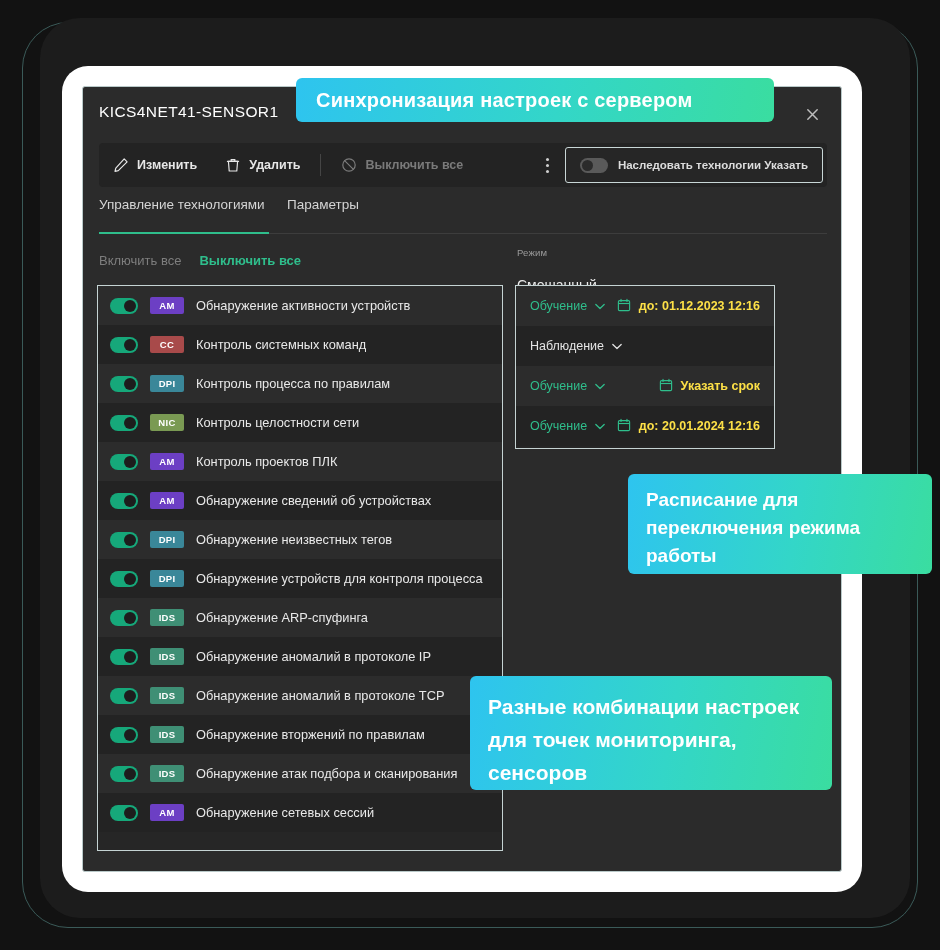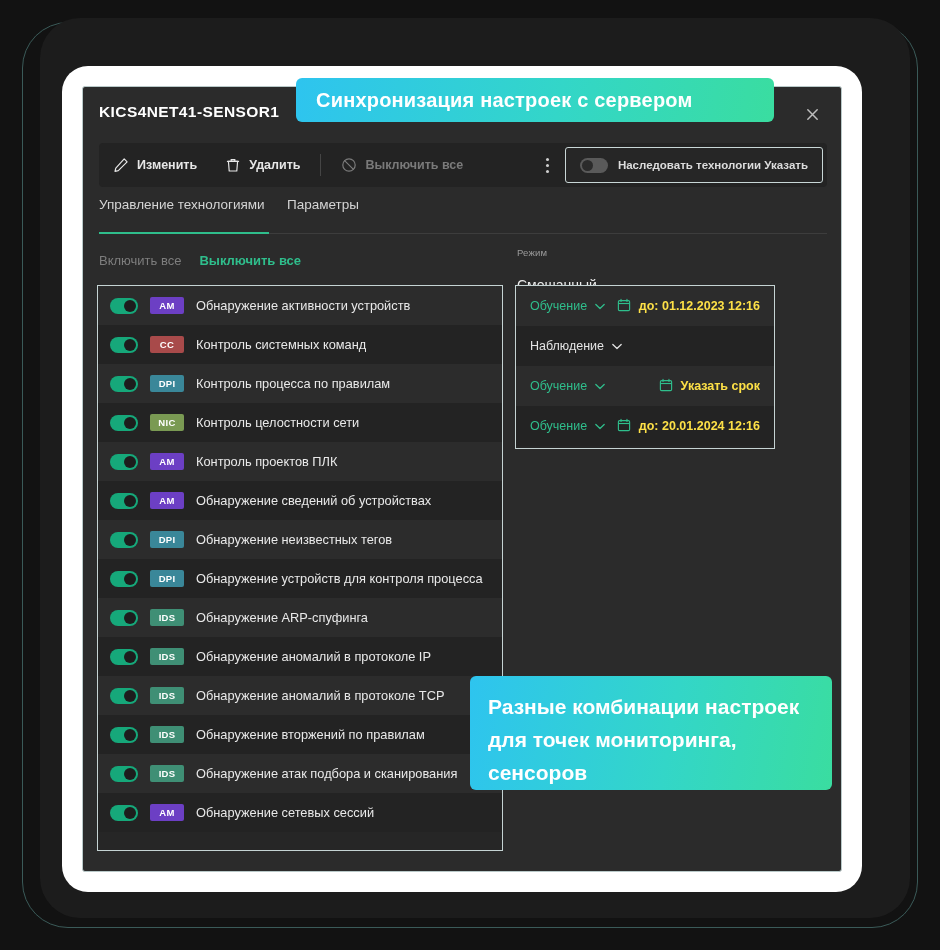--- a/index.html
+++ b/index.html
@@ -27,21 +27,21 @@
   
   .dialog{
     position:absolute;left:82px;top:86px;width:760px;height:786px;
     background:#2b2b2b;border:1px solid #b9c9c9;border-radius:3px;
     box-sizing:border-box;overflow:hidden;
   }
   
   .title-row{position:absolute;left:0;top:0;width:100%;height:52px;}
   .win-title{
     position:absolute;left:16px;top:16px;
-    color:#ffffff;font-size:15.5px;font-weight:bold;letter-spacing:.4px;
+    color:#ffffff;font-size:15.5px;font-weight:normal;letter-spacing:.4px;
   }
   .close-btn{
     position:absolute;right:12px;top:10px;width:34px;height:34px;
     display:flex;align-items:center;justify-content:center;
     color:#bdbdbd;font-size:19px;line-height:1;cursor:pointer;
   }
   
   .toolbar{
     position:absolute;left:16px;top:56px;width:728px;height:44px;
     background:#232323;border-radius:4px;display:flex;align-items:center;
@@ -355,15 +355,16 @@
                 <path d="M4.6 1.6 V4 M11.4 1.6 V4" stroke="#2fbe8c" stroke-width="1.3" stroke-linecap="round"></path>
               </svg></span>
             <span>до: 20.01.2024 12:16</span>
           </span>
         </div>
       </div>
 
   </div>
 
   <div class="callout c1">Синхронизация настроек с сервером</div>
+  <div class="callout c2">Расписание для переключения режима работы</div>
   <div class="callout c3">Разные комбинации настроек для точек мониторинга, сенсоров</div>
 
 </div>
 
 </body></html>

